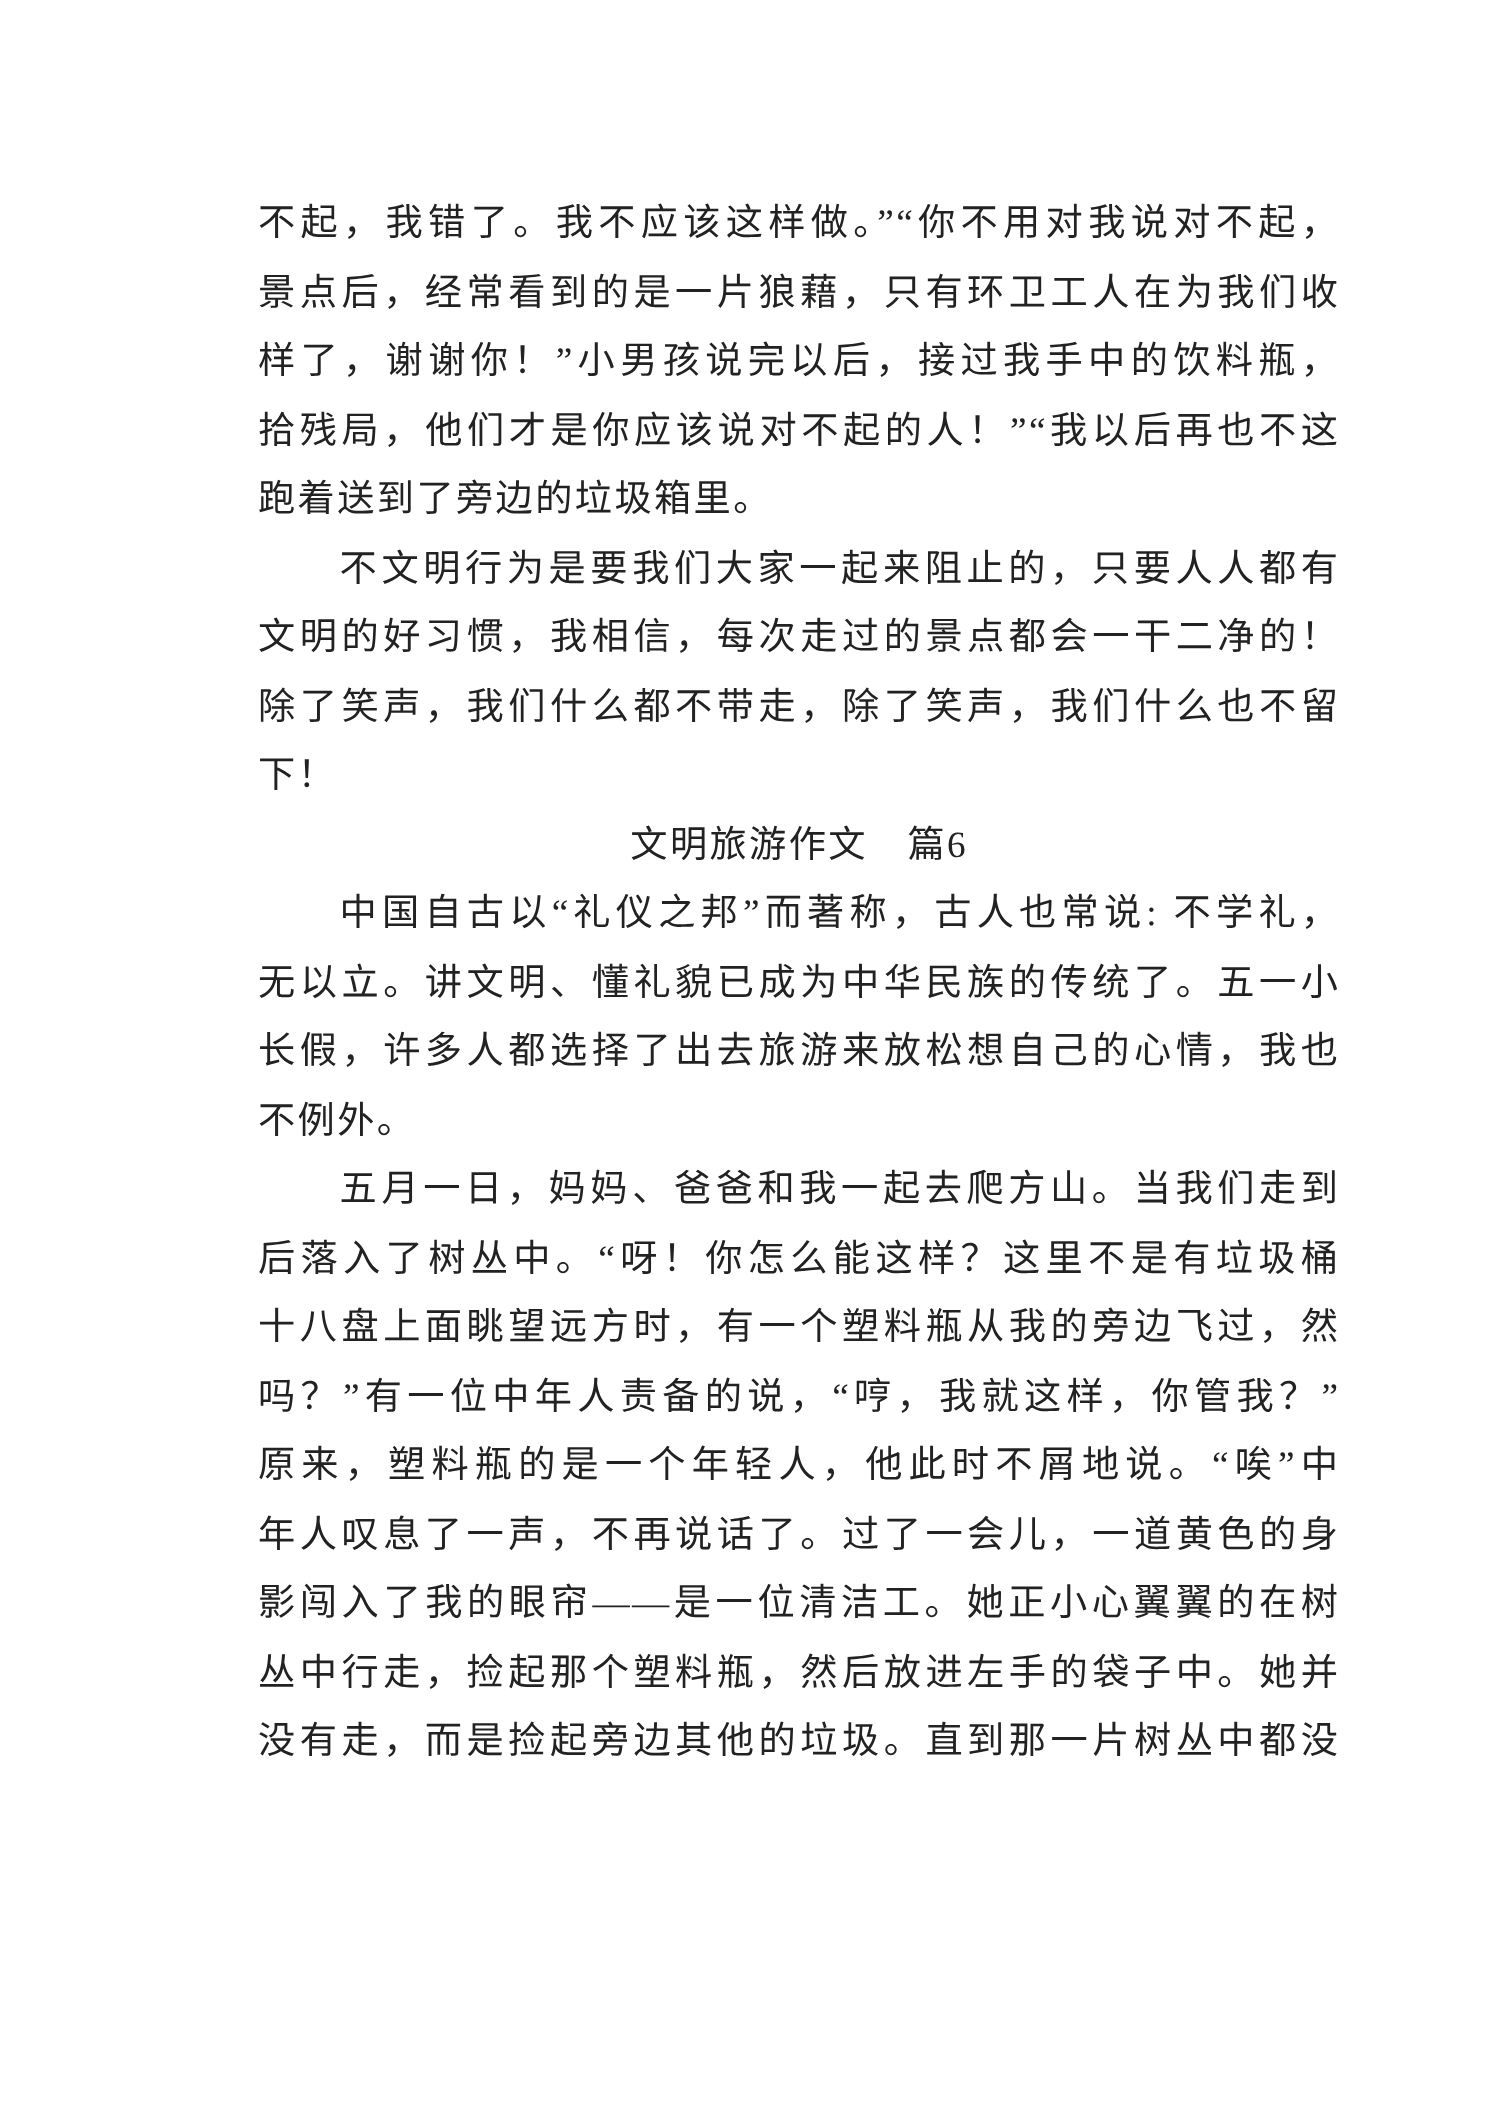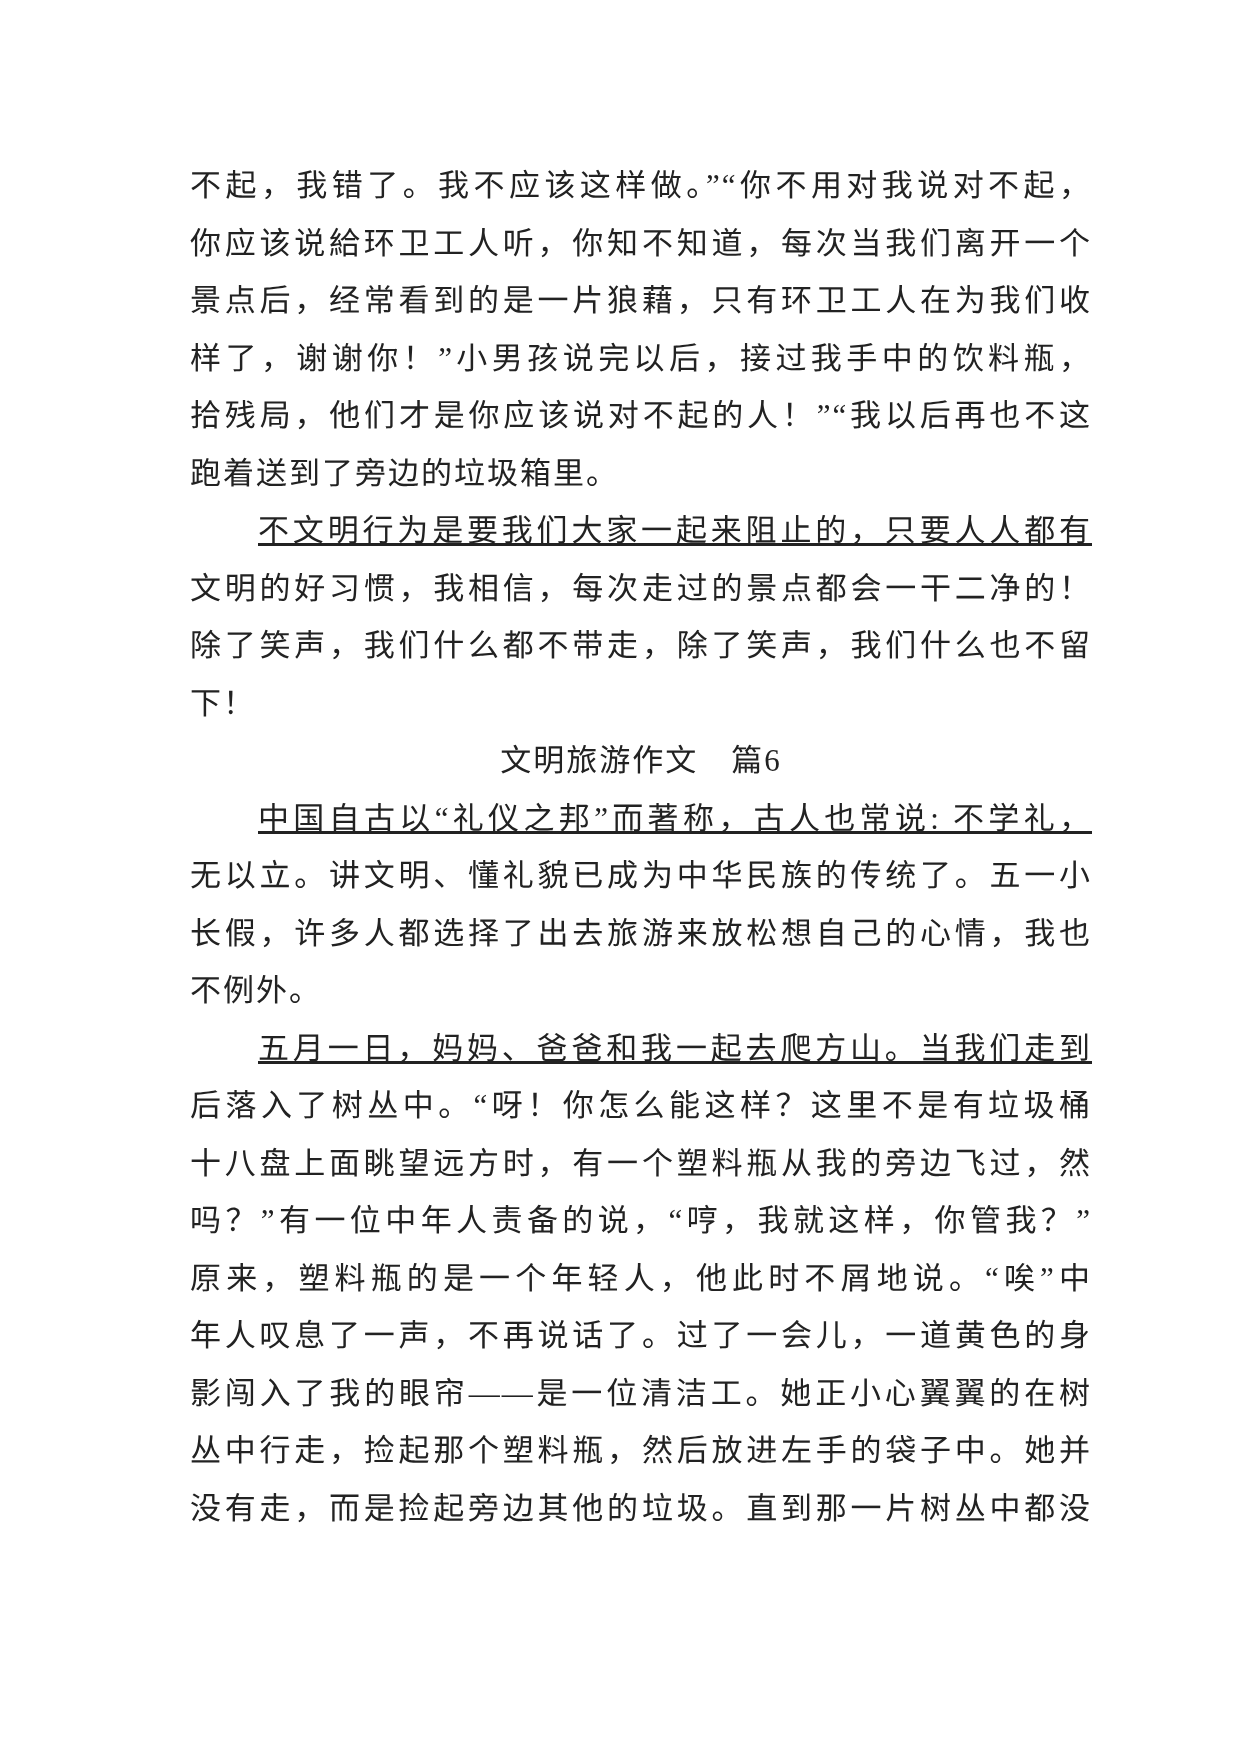--- a/index.html
+++ b/index.html
@@ -32,34 +32,32 @@
   }
   
   .line.fill {
     text-align: justify;
     text-align-last: justify;
     text-justify: inter-character;
   }
   
   .line.indent {
     text-indent: 68px;
-    text-decoration: underline;
   }
   .heading .line {
     text-align: center;
   }
 </style>
 </head>
 <body>
 
 <div class="page">
-  <div class="text-body" style="color: rgb(34, 34, 34);">
+  <div class="text-body" style="color: rgb(34, 34, 34); margin-left: 25px;">
       <div class="block paragraph">
         <div class="line fill">不起，我错了。我不应该这样做。”“你不用对我说对不起，</div>
-        <div class="line fill">你应该说給环卫工人听，你知不知道，每次当我们离开一个</div>
         <div class="line fill">景点后，经常看到的是一片狼藉，只有环卫工人在为我们收</div>
         <div class="line fill">样了，谢谢你！”小男孩说完以后，接过我手中的饮料瓶，</div>
         <div class="line fill">拾残局，他们才是你应该说对不起的人！”“我以后再也不这</div>
         <div class="line">跑着送到了旁边的垃圾箱里。</div>
       </div>
       <div class="block paragraph">
         <div class="line indent fill">不文明行为是要我们大家一起来阻止的，只要人人都有</div>
         <div class="line fill">文明的好习惯，我相信，每次走过的景点都会一干二净的！</div>
         <div class="line fill">除了笑声，我们什么都不带走，除了笑声，我们什么也不留</div>
         <div class="line">下！</div>

